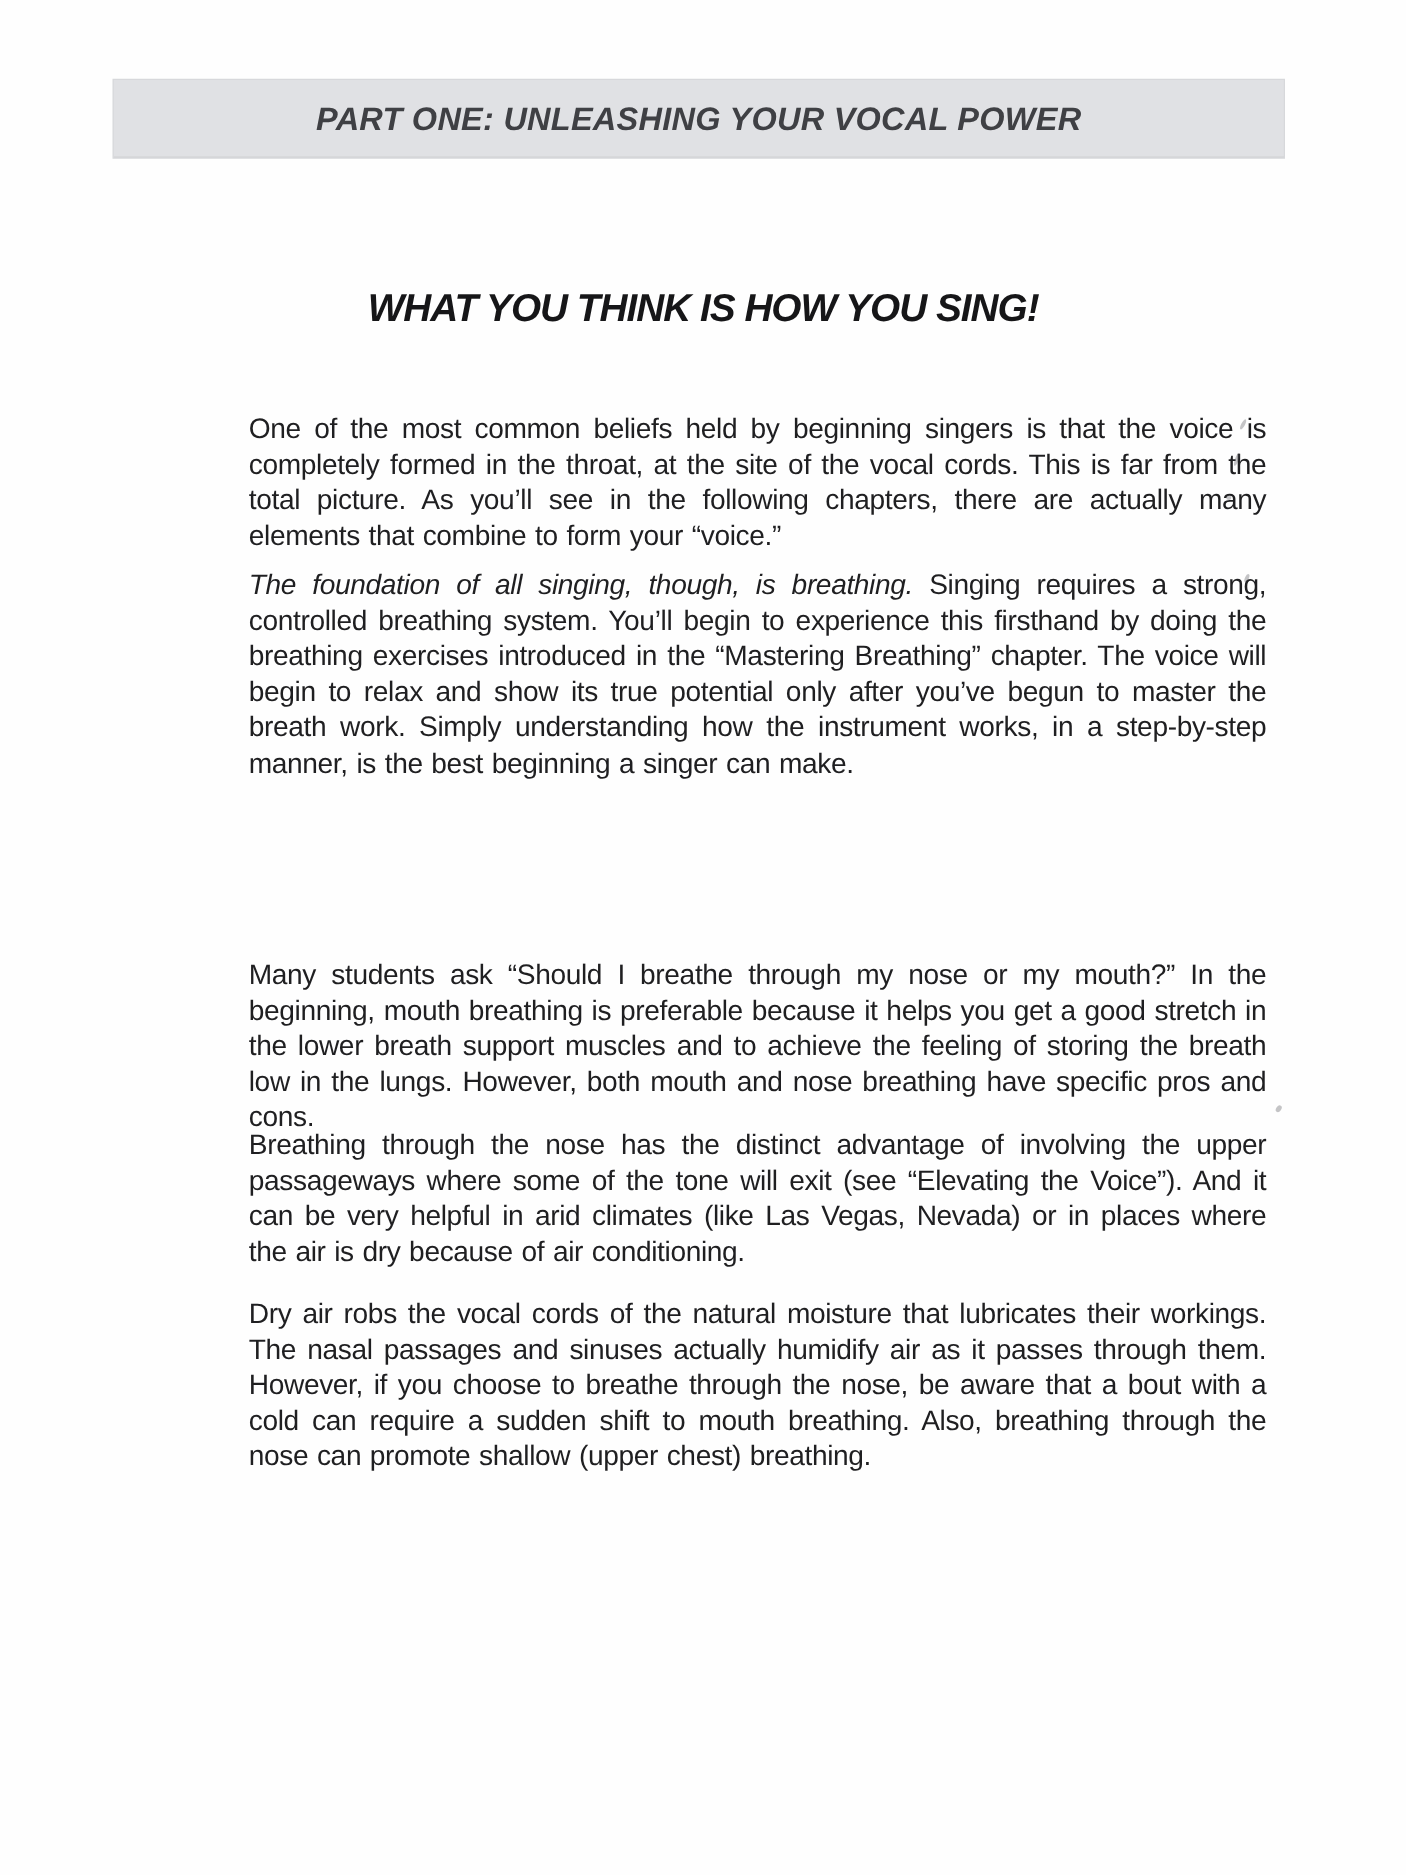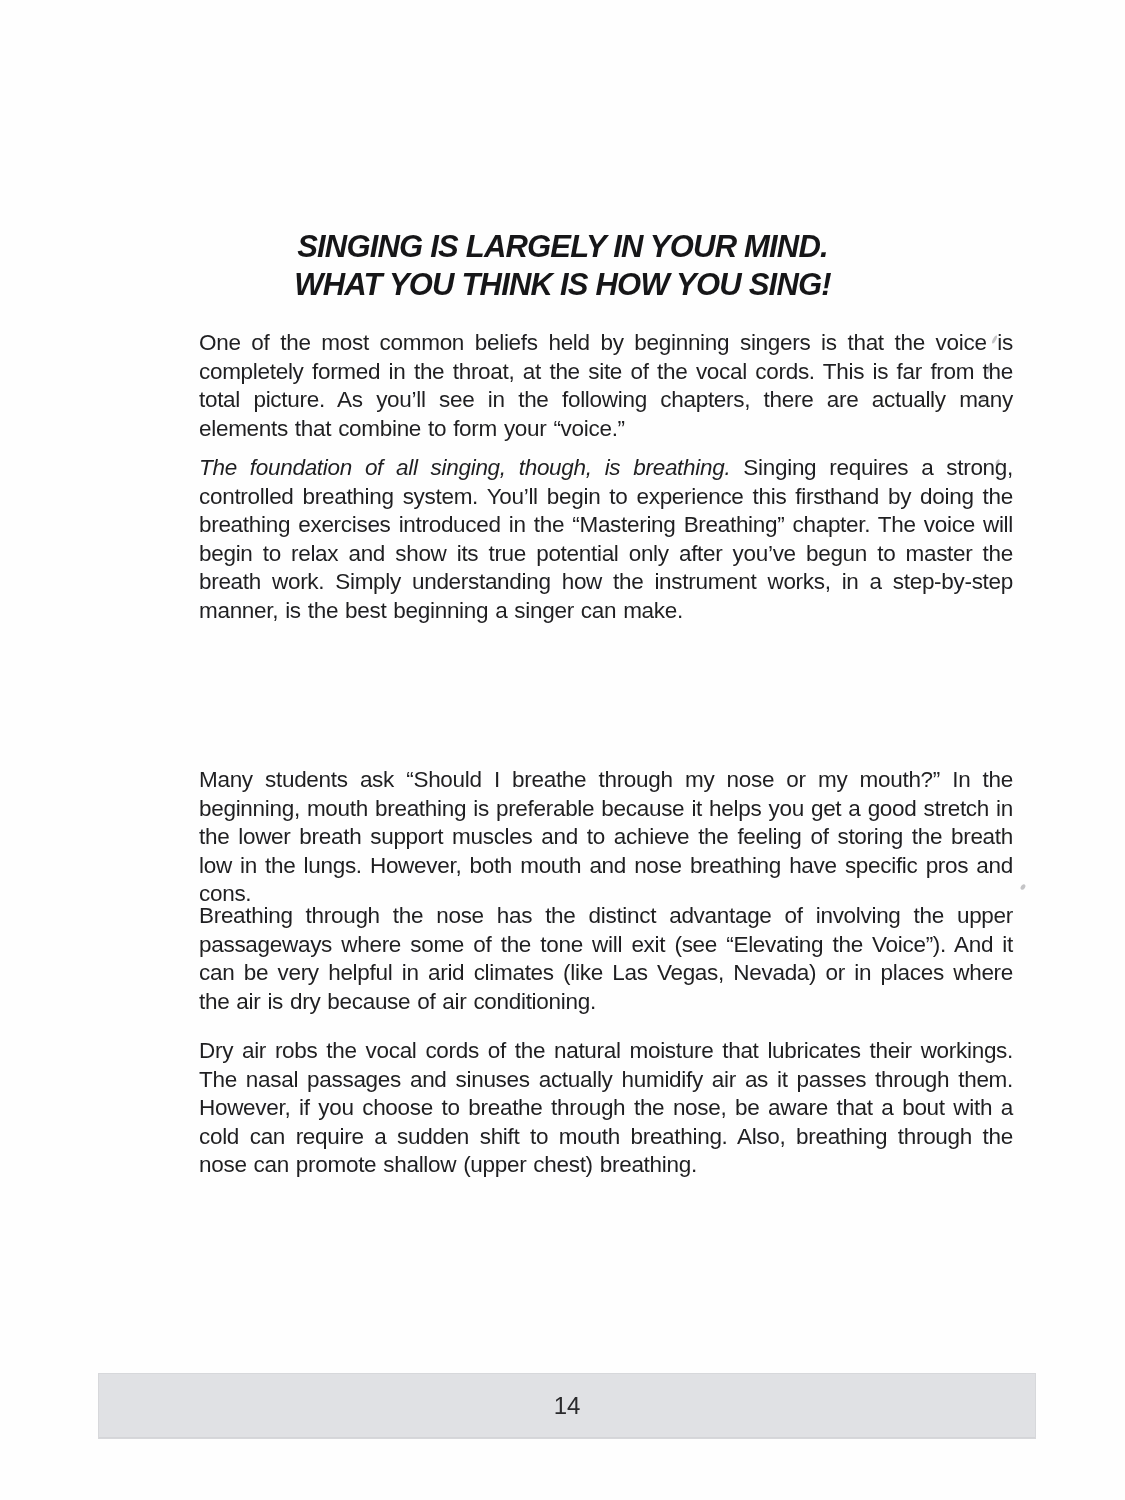--- a/index.html
+++ b/index.html
@@ -98,40 +98,39 @@
   .a2 { left: 988px; top: 362px; width: 3px; height: 11px; transform: rotate(20deg); }
   .a3 { left: 981px; top: 396px; width: 4px; height: 4px; }
   .a4 { left: 1021px; top: 884px; width: 4px; height: 6px; transform: rotate(35deg); }
   .a5 { left: 996px; top: 459px; width: 3px; height: 7px; transform: rotate(25deg); }
 </style>
 </head>
 <body>
 
 <div class="page">
 
+  <header class="band band-top">
+    <span class="running-head">PART ONE: UNLEASHING YOUR VOCAL POWER</span>
+  </header>
 
   <h1 class="chapter-title">
-    <span class="title-line">SINGING IS LARGELY IN YOUR MIND.</span>
     <span class="title-line">WHAT YOU THINK IS HOW YOU SING!</span>
   </h1>
 
   <p class="body-text p1">One of the most common beliefs held by beginning singers is that the voice is completely formed in the throat, at the site of the vocal cords. This is far from the total picture. As you’ll see in the following chapters, there are actually many elements that combine to form your “voice.”</p>
 
   <p class="body-text p2"><em>The foundation of all singing, though, is breathing.</em><span> Singing requires a strong, controlled breathing system. You’ll begin to experience this firsthand by doing the breathing exercises introduced in the “Mastering Breathing” chapter. The voice will begin to relax and show its true potential only after you’ve begun to master the breath work. Simply understanding how the instrument works, in a step-by-step manner, is the best beginning a singer can make.</span></p>
 
 
   <p class="body-text p4">Breathing through the nose has the distinct advantage of involving the upper passageways where some of the tone will exit (see “Elevating the Voice”). And it can be very helpful in arid climates (like Las Vegas, Nevada) or in places where the air is dry because of air conditioning.</p>
 
   <p class="body-text p3">Many students ask “Should I breathe through my nose or my mouth?” In the beginning, mouth breathing is preferable because it helps you get a good stretch in the lower breath support muscles and to achieve the feeling of storing the breath low in the lungs. However, both mouth and nose breathing have specific pros and cons.</p>
 
   <p class="body-text p5">Dry air robs the vocal cords of the natural moisture that lubricates their workings. The nasal passages and sinuses actually humidify air as it passes through them. However, if you choose to breathe through the nose, be aware that a bout with a cold can require a sudden shift to mouth breathing. Also, breathing through the nose can promote shallow (upper chest) breathing.</p>
 
-  <footer class="band band-bottom">
-    <span class="pageno">14</span>
-  </footer>
 
   <span class="scan-artifact a1"></span>
   <span class="scan-artifact a2"></span>
   <span class="scan-artifact a3"></span>
   <span class="scan-artifact a4"></span>
   <span class="scan-artifact a5"></span>
 
 </div>
 
 </body></html>

